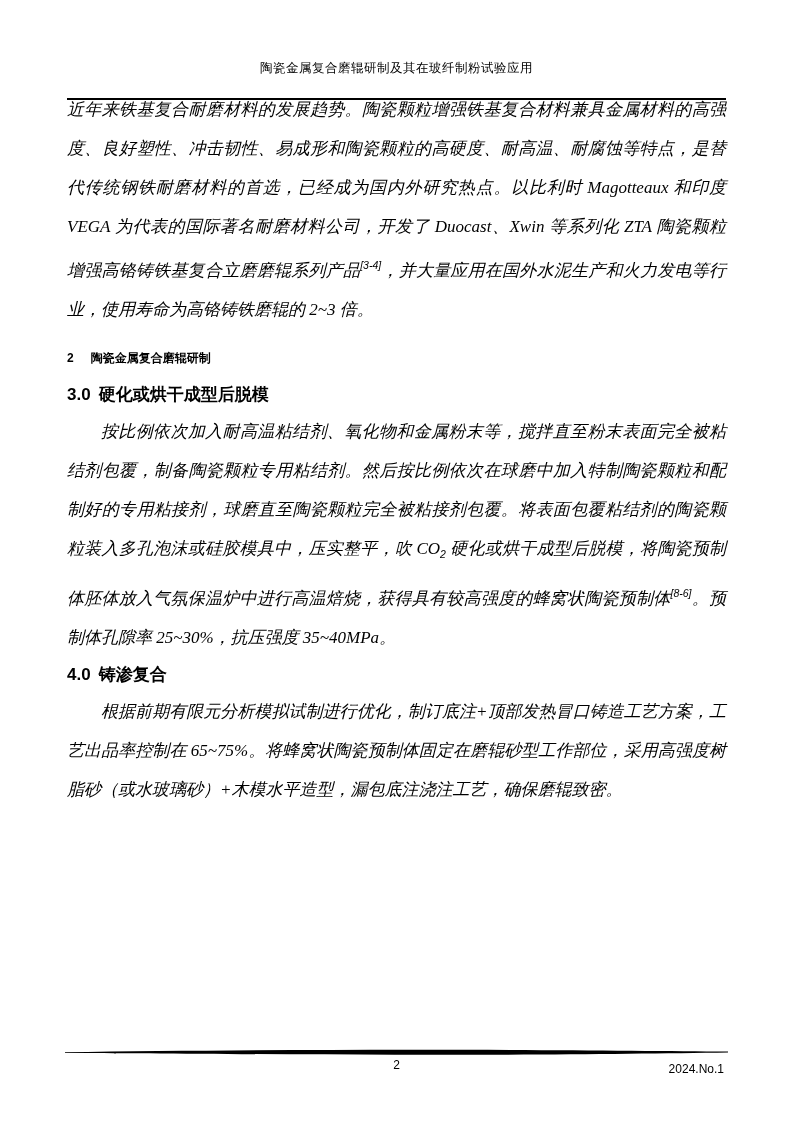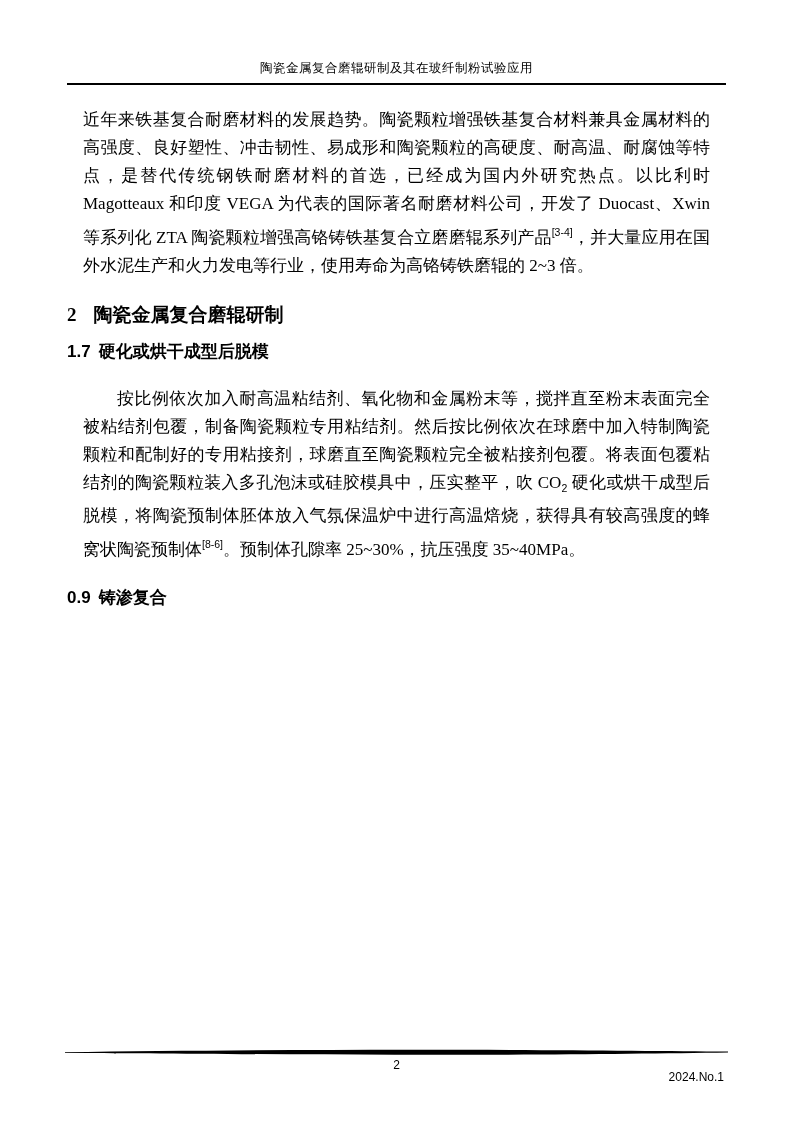--- a/index.html
+++ b/index.html
@@ -13,51 +13,52 @@
     color: #000;
     font-family: "Liberation Sans", "DejaVu Sans", sans-serif;
   }
   .header {
     position: absolute;
     top: 60px;
     left: 67px;
     width: 659px;
     text-align: center;
     border-bottom: 2px solid #000;
-    padding-bottom: 6px;
+    padding-bottom: 21px;
   }
   .header-title {
     font-size: 12.5px;
     letter-spacing: 0.5px;
     font-family: "Liberation Serif", "DejaVu Serif", serif;
   }
   .content {
     position: absolute;
     top: 90px;
     left: 67px;
     width: 659px;
   }
   .para {
-    margin: 16px;
+    margin: 0;
     font-size: 17px;
-    line-height: 28px;
+    line-height: 39px;
     text-align: justify;
     font-family: "Liberation Serif", "DejaVu Serif", serif;
+    font-style: italic;
   }
   .para.indent { text-indent: 34px; }
   .para sup, .para sub {
     font-size: 10.5px;
     font-family: "Liberation Sans", "DejaVu Sans", sans-serif;
   }
   .h1 {
     font-weight: bold;
-    font-size: 19px;
+    font-size: 12px;
     line-height: 38px;
-    margin: 2px 0 0 0;
-    font-family: Liberation Serif, serif;
+    margin: 10px 0 0 0;
+    font-family: Liberation Sans, sans-serif;
   }
   .h1 .hnum { margin-right: 17px; }
   .h2 {
     font-weight: bold;
     font-size: 17px;
     line-height: 35px;
     margin: 0;
     font-family: "Liberation Sans", "DejaVu Sans", sans-serif;
   }
   .h2 .hnum { margin-right: 8px; }
@@ -77,39 +78,40 @@
     font-size: 12px;
   }
   .footer-page {
     position: absolute;
     left: 0; right: 0;
     text-align: center;
   }
   .footer-issue {
     position: absolute;
     right: 2px;
-    top: 12px;
+    top: 4px;
     margin-left: 12px;
   }
 </style>
 </head>
 <body>
 
 <div class="page">
 
   <div class="header">
     <div class="header-title">陶瓷金属复合磨辊研制及其在玻纤制粉试验应用</div>
   </div>
 
   <div class="content">
       <p class="para"><span>近年来铁基复合耐磨材料的发展趋势。陶瓷颗粒增强铁基复合材料兼具金属材料的高强度、良好塑性、冲击韧性、易成形和陶瓷颗粒的高硬度、耐高温、耐腐蚀等特点，是替代传统钢铁耐磨材料的首选，已经成为国内外研究热点。以比利时 Magotteaux 和印度 VEGA 为代表的国际著名耐磨材料公司，开发了 Duocast、Xwin 等系列化 ZTA 陶瓷颗粒增强高铬铸铁基复合立磨磨辊系列产品</span><sup>[3-4]</sup><span>，并大量应用在国外水泥生产和火力发电等行业，使用寿命为高铬铸铁磨辊的 2~3 倍。</span></p>
       <div class="h1"><span class="hnum">2</span><span>陶瓷金属复合磨辊研制</span></div>
-      <div class="h2"><span class="hnum">1.7</span><span>硬化或烘干成型后脱模</span></div>
+      <div class="h2"><span class="hnum">3.0</span><span>硬化或烘干成型后脱模</span></div>
       <p class="para indent"><span>按比例依次加入耐高温粘结剂、氧化物和金属粉末等，搅拌直至粉末表面完全被粘结剂包覆，制备陶瓷颗粒专用粘结剂。然后按比例依次在球磨中加入特制陶瓷颗粒和配制好的专用粘接剂，球磨直至陶瓷颗粒完全被粘接剂包覆。将表面包覆粘结剂的陶瓷颗粒装入多孔泡沫或硅胶模具中，压实整平，吹 CO</span><sub>2</sub><span> 硬化或烘干成型后脱模，将陶瓷预制体胚体放入气氛保温炉中进行高温焙烧，获得具有较高强度的蜂窝状陶瓷预制体</span><sup>[8-6]</sup><span>。预制体孔隙率 25~30%，抗压强度 35~40MPa。</span></p>
-      <div class="h2"><span class="hnum">0.9</span><span>铸渗复合</span></div>
+      <div class="h2"><span class="hnum">4.0</span><span>铸渗复合</span></div>
+      <p class="para indent"><span>根据前期有限元分析模拟试制进行优化，制订底注+顶部发热冒口铸造工艺方案，工艺出品率控制在 65~75%。将蜂窝状陶瓷预制体固定在磨辊砂型工作部位，采用高强度树脂砂（或水玻璃砂）+木模水平造型，漏包底注浇注工艺，确保磨辊致密。</span></p>
     </div>
 
   <svg class="footer-rule" viewBox="0 0 663 7" preserveAspectRatio="none" aria-hidden="true">
     <path d="M0,3.2 C120,1.6 260,0.4 400,0.8 C510,1.1 600,2.0 663,2.6
              L663,3.6 C580,4.8 460,6.2 330,5.8 C210,5.4 70,4.3 0,3.9 Z" fill="#000"></path>
   </svg>
 
   <div class="footer-text">
     <span class="footer-page">2</span>
     <span class="footer-issue">2024.No.1</span>

